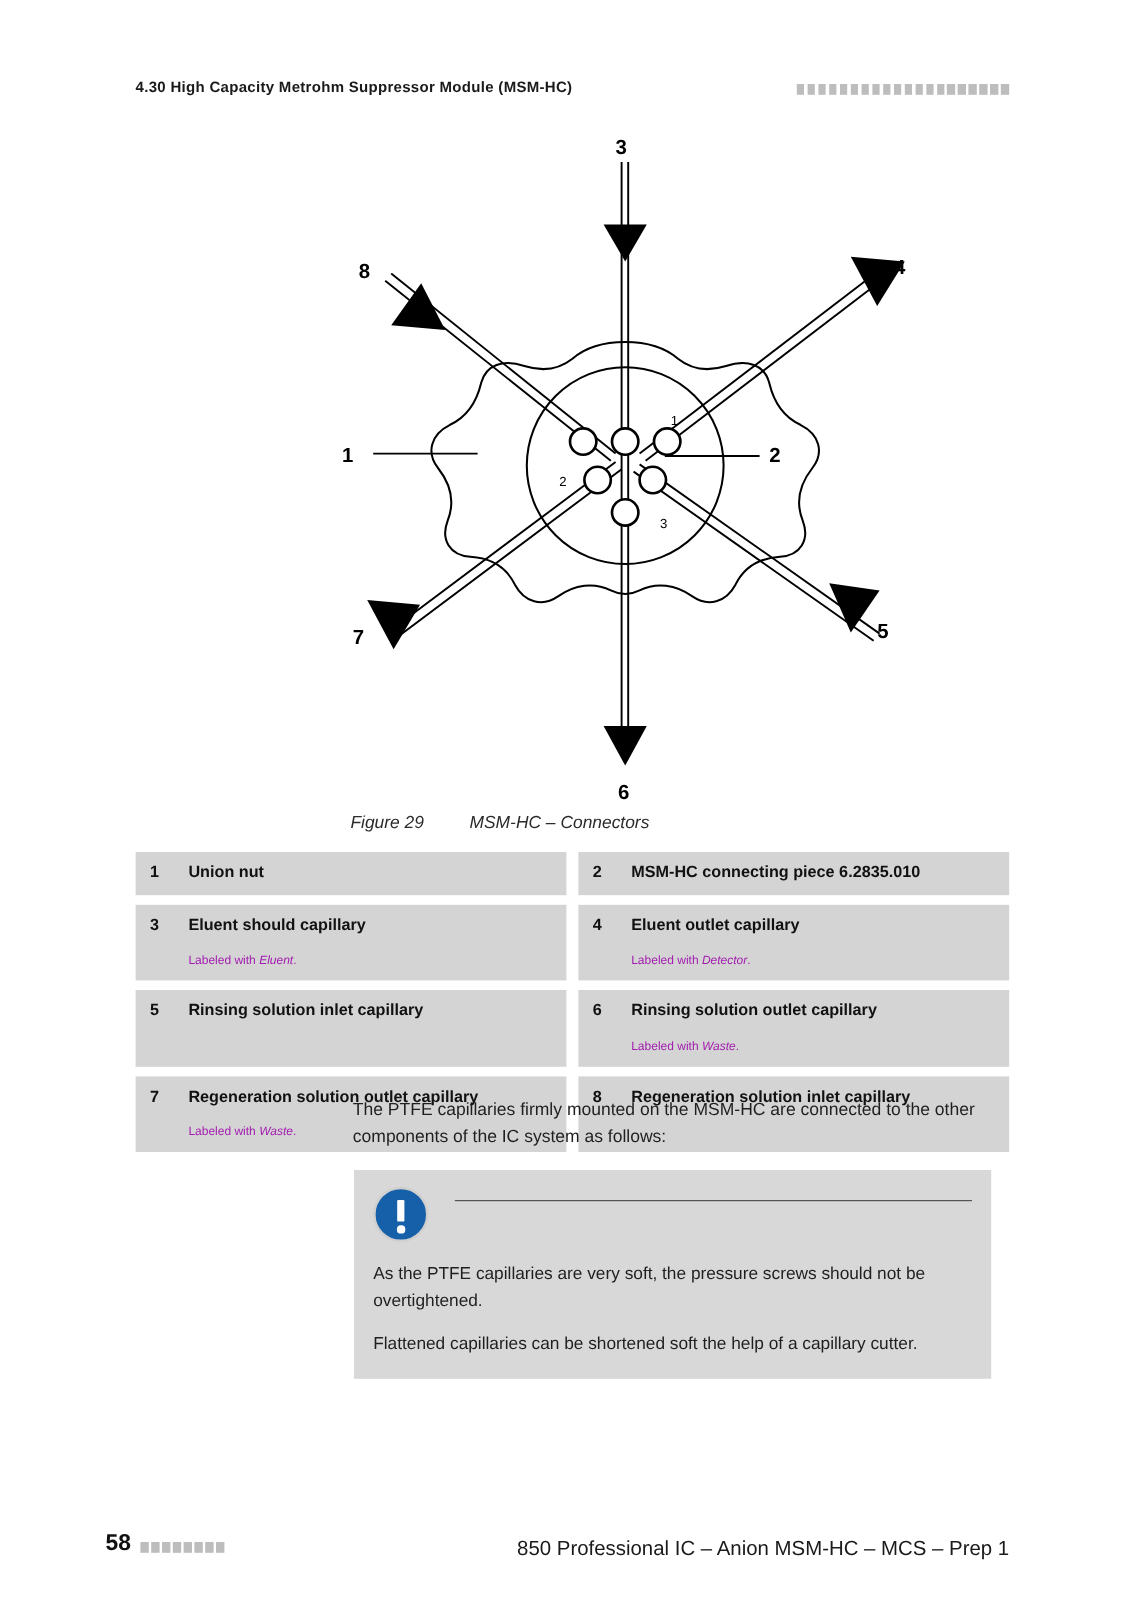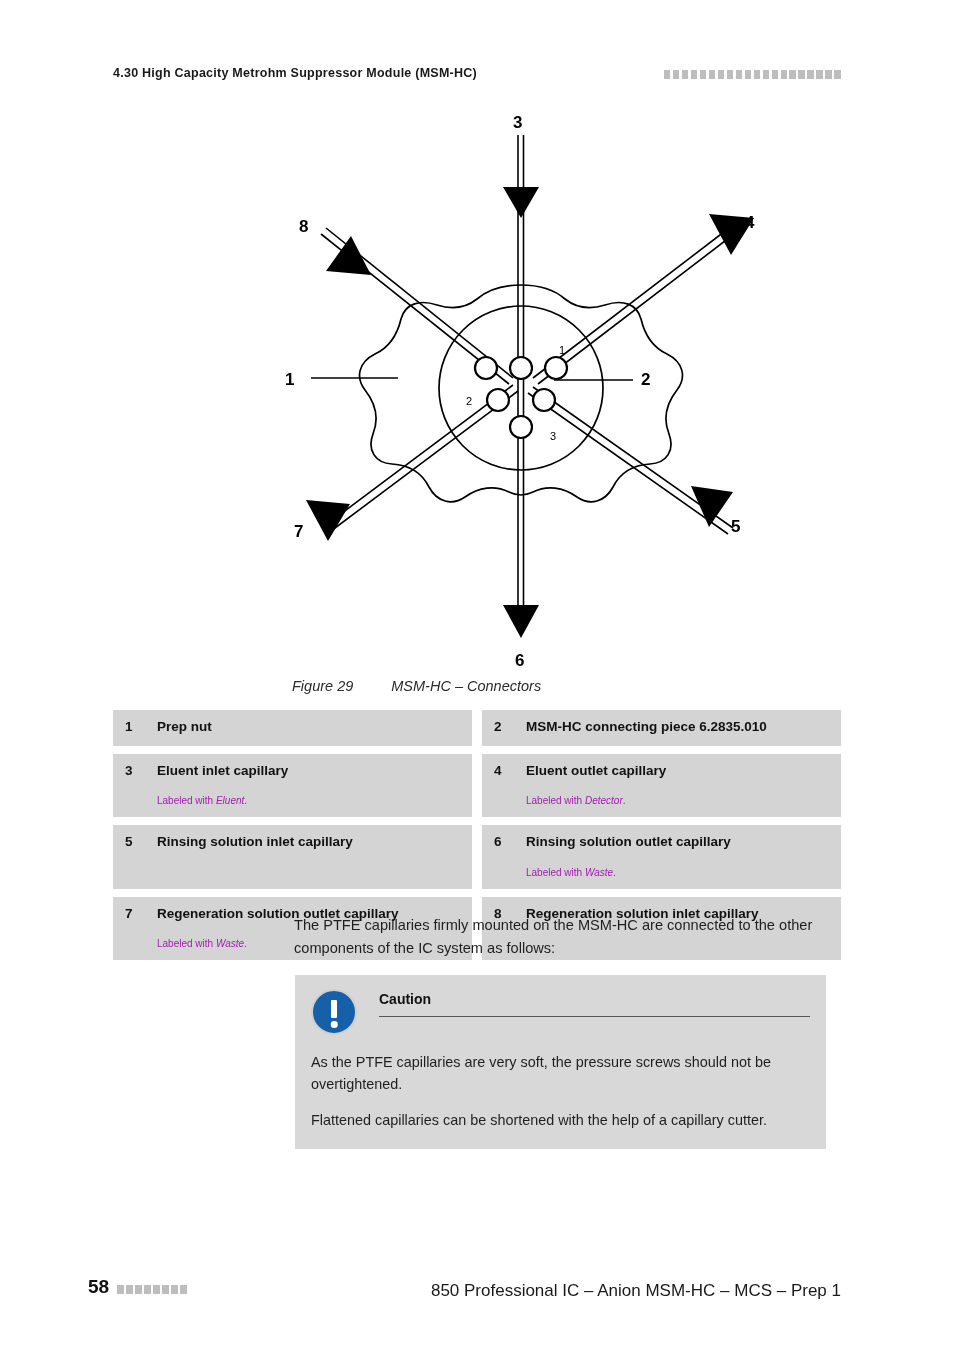--- a/index.html
+++ b/index.html
@@ -356,33 +356,33 @@
 </div>
 
 <div class="figure-caption">
   <span class="fig-num">Figure 29</span><span>MSM-HC – Connectors</span>
 </div>
 
 <div class="legend">
     <div class="legend-cell">
       <div class="legend-num">1</div>
       <div class="legend-body">
-        <div class="legend-title">Prep nut</div>
+        <div class="legend-title">Union nut</div>
       </div>
     </div>
     <div class="legend-cell">
       <div class="legend-num">2</div>
       <div class="legend-body">
         <div class="legend-title">MSM-HC connecting piece 6.2835.010</div>
       </div>
     </div>
     <div class="legend-cell">
       <div class="legend-num">3</div>
       <div class="legend-body">
-        <div class="legend-title">Eluent inlet capillary</div>
+        <div class="legend-title">Eluent should capillary</div>
         <div class="legend-sub">Labeled with <i>Eluent</i>.</div>
       </div>
     </div>
     <div class="legend-cell">
       <div class="legend-num">4</div>
       <div class="legend-body">
         <div class="legend-title">Eluent outlet capillary</div>
         <div class="legend-sub">Labeled with <i>Detector</i>.</div>
       </div>
     </div>
@@ -416,26 +416,25 @@
 
 <div class="body-para">The PTFE capillaries firmly mounted on the MSM-HC are connected to the other components of the IC system as follows:</div>
 
 <div class="caution-box">
   <div class="caution-head">
     <div class="caution-icon">
       <div class="bang-bar"></div>
       <div class="bang-dot"></div>
     </div>
     <div class="caution-title-wrap">
-      <div class="caution-title">Caution</div>
       <div class="caution-rule"></div>
     </div>
   </div>
   <div class="caution-text">As the PTFE capillaries are very soft, the pressure screws should not be overtightened.</div>
-  <div class="caution-text">Flattened capillaries can be shortened with the help of a capillary cutter.</div>
+  <div class="caution-text">Flattened capillaries can be shortened soft the help of a capillary cutter.</div>
 </div>
 
 <div class="page-footer">
   <div class="footer-left">
     <div class="footer-pageno">58</div>
     <div class="footer-squares">
         <span></span>
         <span></span>
         <span></span>
         <span></span>

